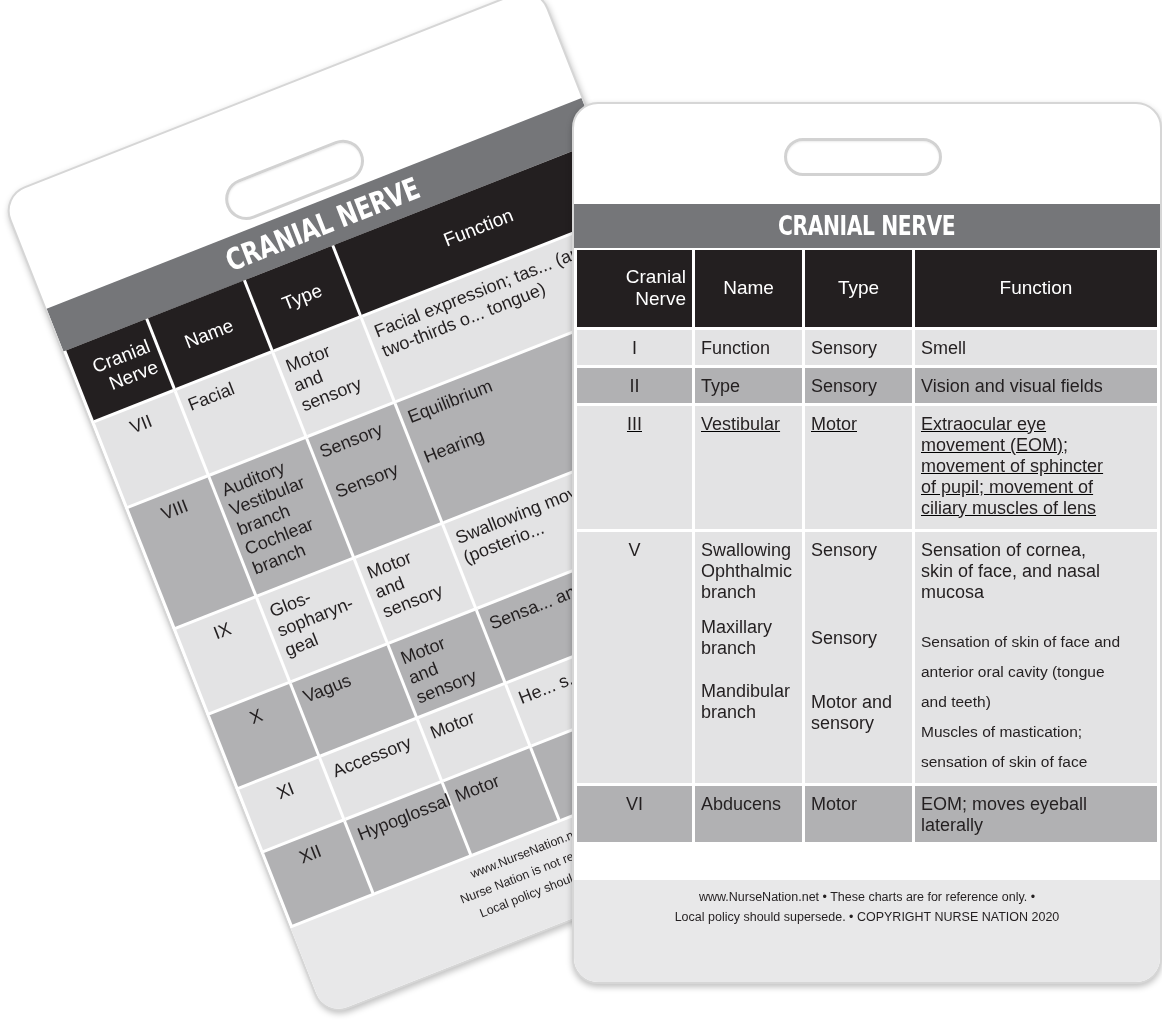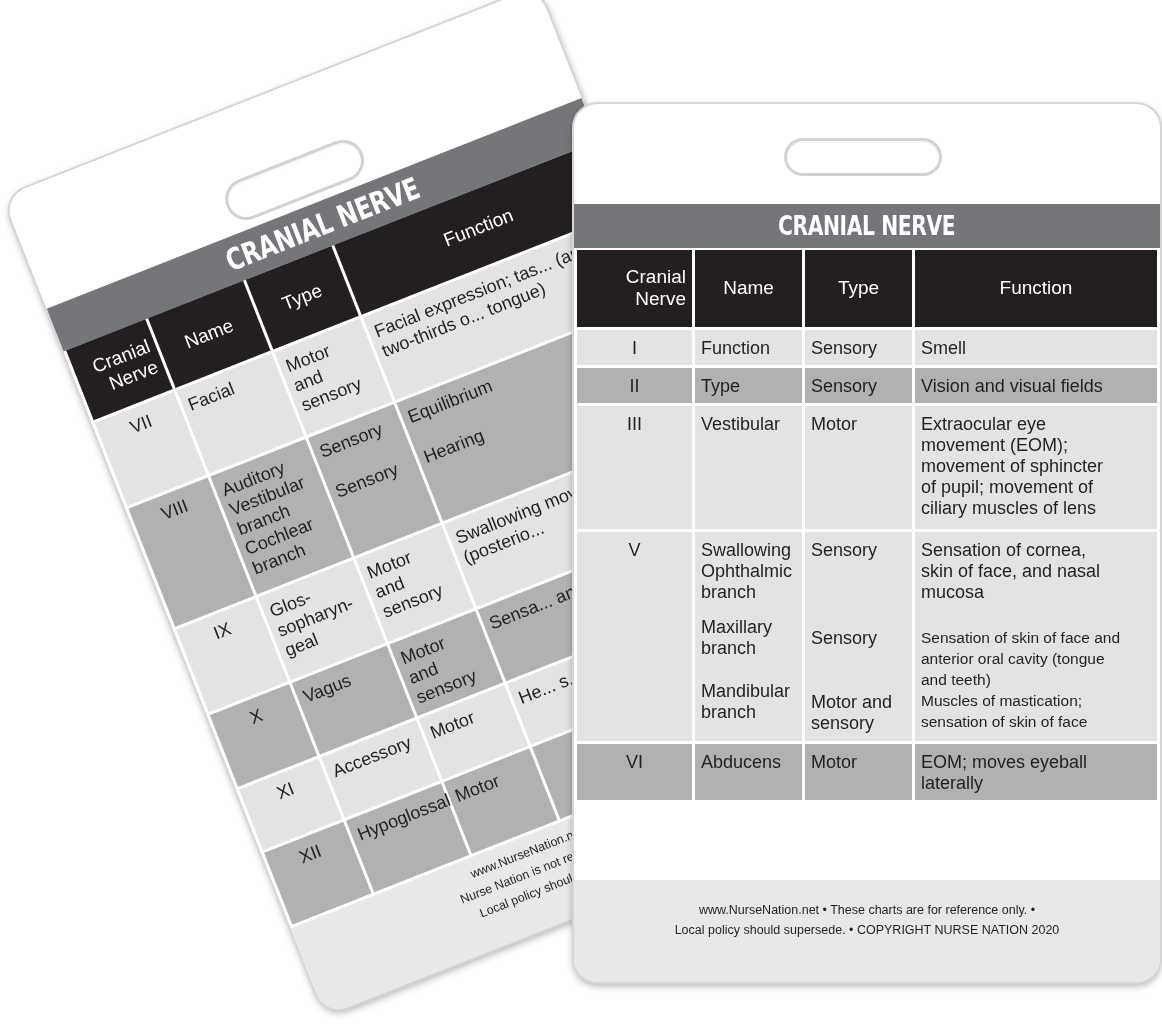--- a/index.html
+++ b/index.html
@@ -28,21 +28,21 @@
     padding:0;
   }
   table.cn td {
     color:#231f20; font-size:18px; line-height:21px; vertical-align:top;
     border:3px solid #ffffff; padding:8px 6px 6px 6px;
   }
   table.cn td.num { text-align:center; }
   tr.light td { background:#e3e3e4; }
   tr.dark td { background:#b1b1b3; }
   .sub { display:block; }
-  .small { font-size:15.5px; line-height:21px; }
+  .small { font-size:15.5px; line-height:30px; }
   .footer {
     position:absolute; left:0; right:0; background:#e8e8e9; text-align:center;
     color:#231f20; font-size:12.5px; line-height:20px;
   }
   #back-card { transform-origin:0 0; }
 </style>
 </head>
 <body>
 
 <div id="back-card" class="card" style="left:0; top:196px; width:575px; height:880px; transform:rotate(-21.5deg); transform-origin:0 0;">
@@ -147,21 +147,21 @@
         <td>Function</td>
         <td>Sensory</td>
         <td>Smell</td>
       </tr>
       <tr class="dark" style="height:36px;">
         <td class="num">II</td>
         <td>Type</td>
         <td>Sensory</td>
         <td>Vision and visual fields</td>
       </tr>
-      <tr class="light" style="height:126px;">
+      <tr class="light" style="height:126px;text-decoration:underline;">
         <td class="num">III</td>
         <td>Vestibular</td>
         <td>Motor</td>
         <td style="padding-right:40px;">Extraocular eye movement (EOM); movement of sphincter of pupil; movement of ciliary muscles of lens</td>
       </tr>
       <tr class="light" style="height:212px;">
         <td class="num">V</td>
         <td>
           <span class="sub">Swallowing</span>
           <span class="sub" style="width:95px">Ophthalmic branch</span>
@@ -180,17 +180,17 @@
         </td>
       </tr>
       <tr class="dark" style="height:58px;">
         <td class="num">VI</td>
         <td>Abducens</td>
         <td>Motor</td>
         <td style="padding-right:60px;">EOM; moves eyeball laterally</td>
       </tr>
     </tbody>
   </table>
-  <div class="footer" style="top:776px; bottom:0; padding-top:20px;">
+  <div class="footer" style="top:776px; bottom:0; padding-top:7px;">
     <div>www.NurseNation.net • These charts are for reference only. •</div>
     <div>Local policy should supersede. • COPYRIGHT NURSE NATION 2020</div>
   </div>
 </div>
 
 </body></html>

